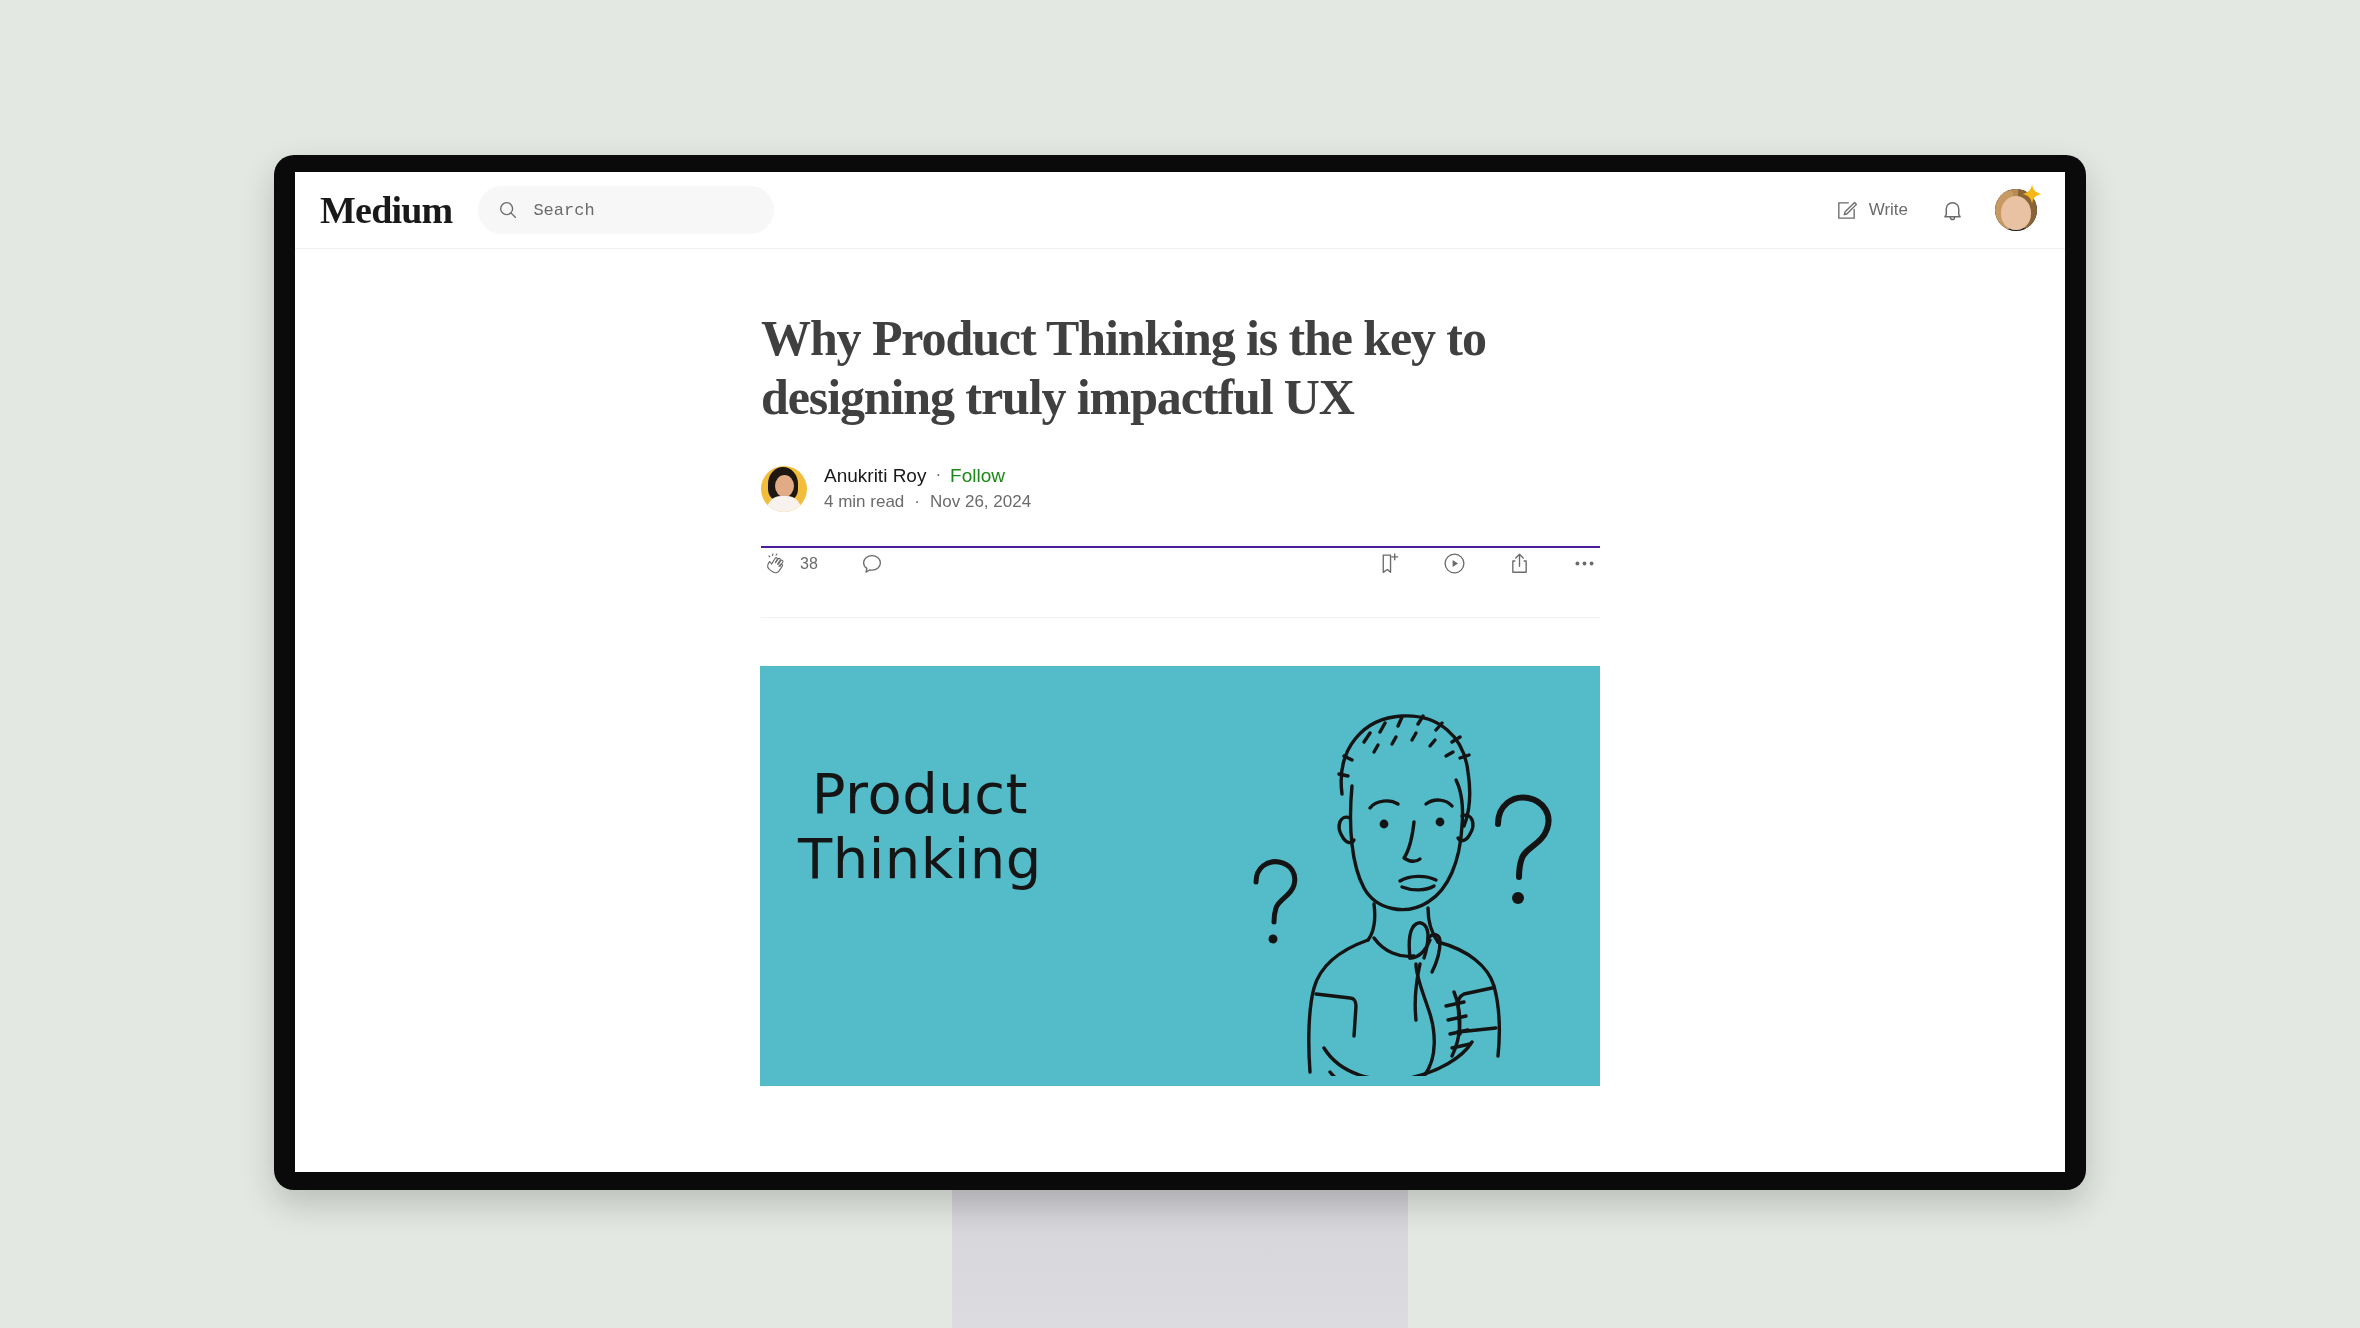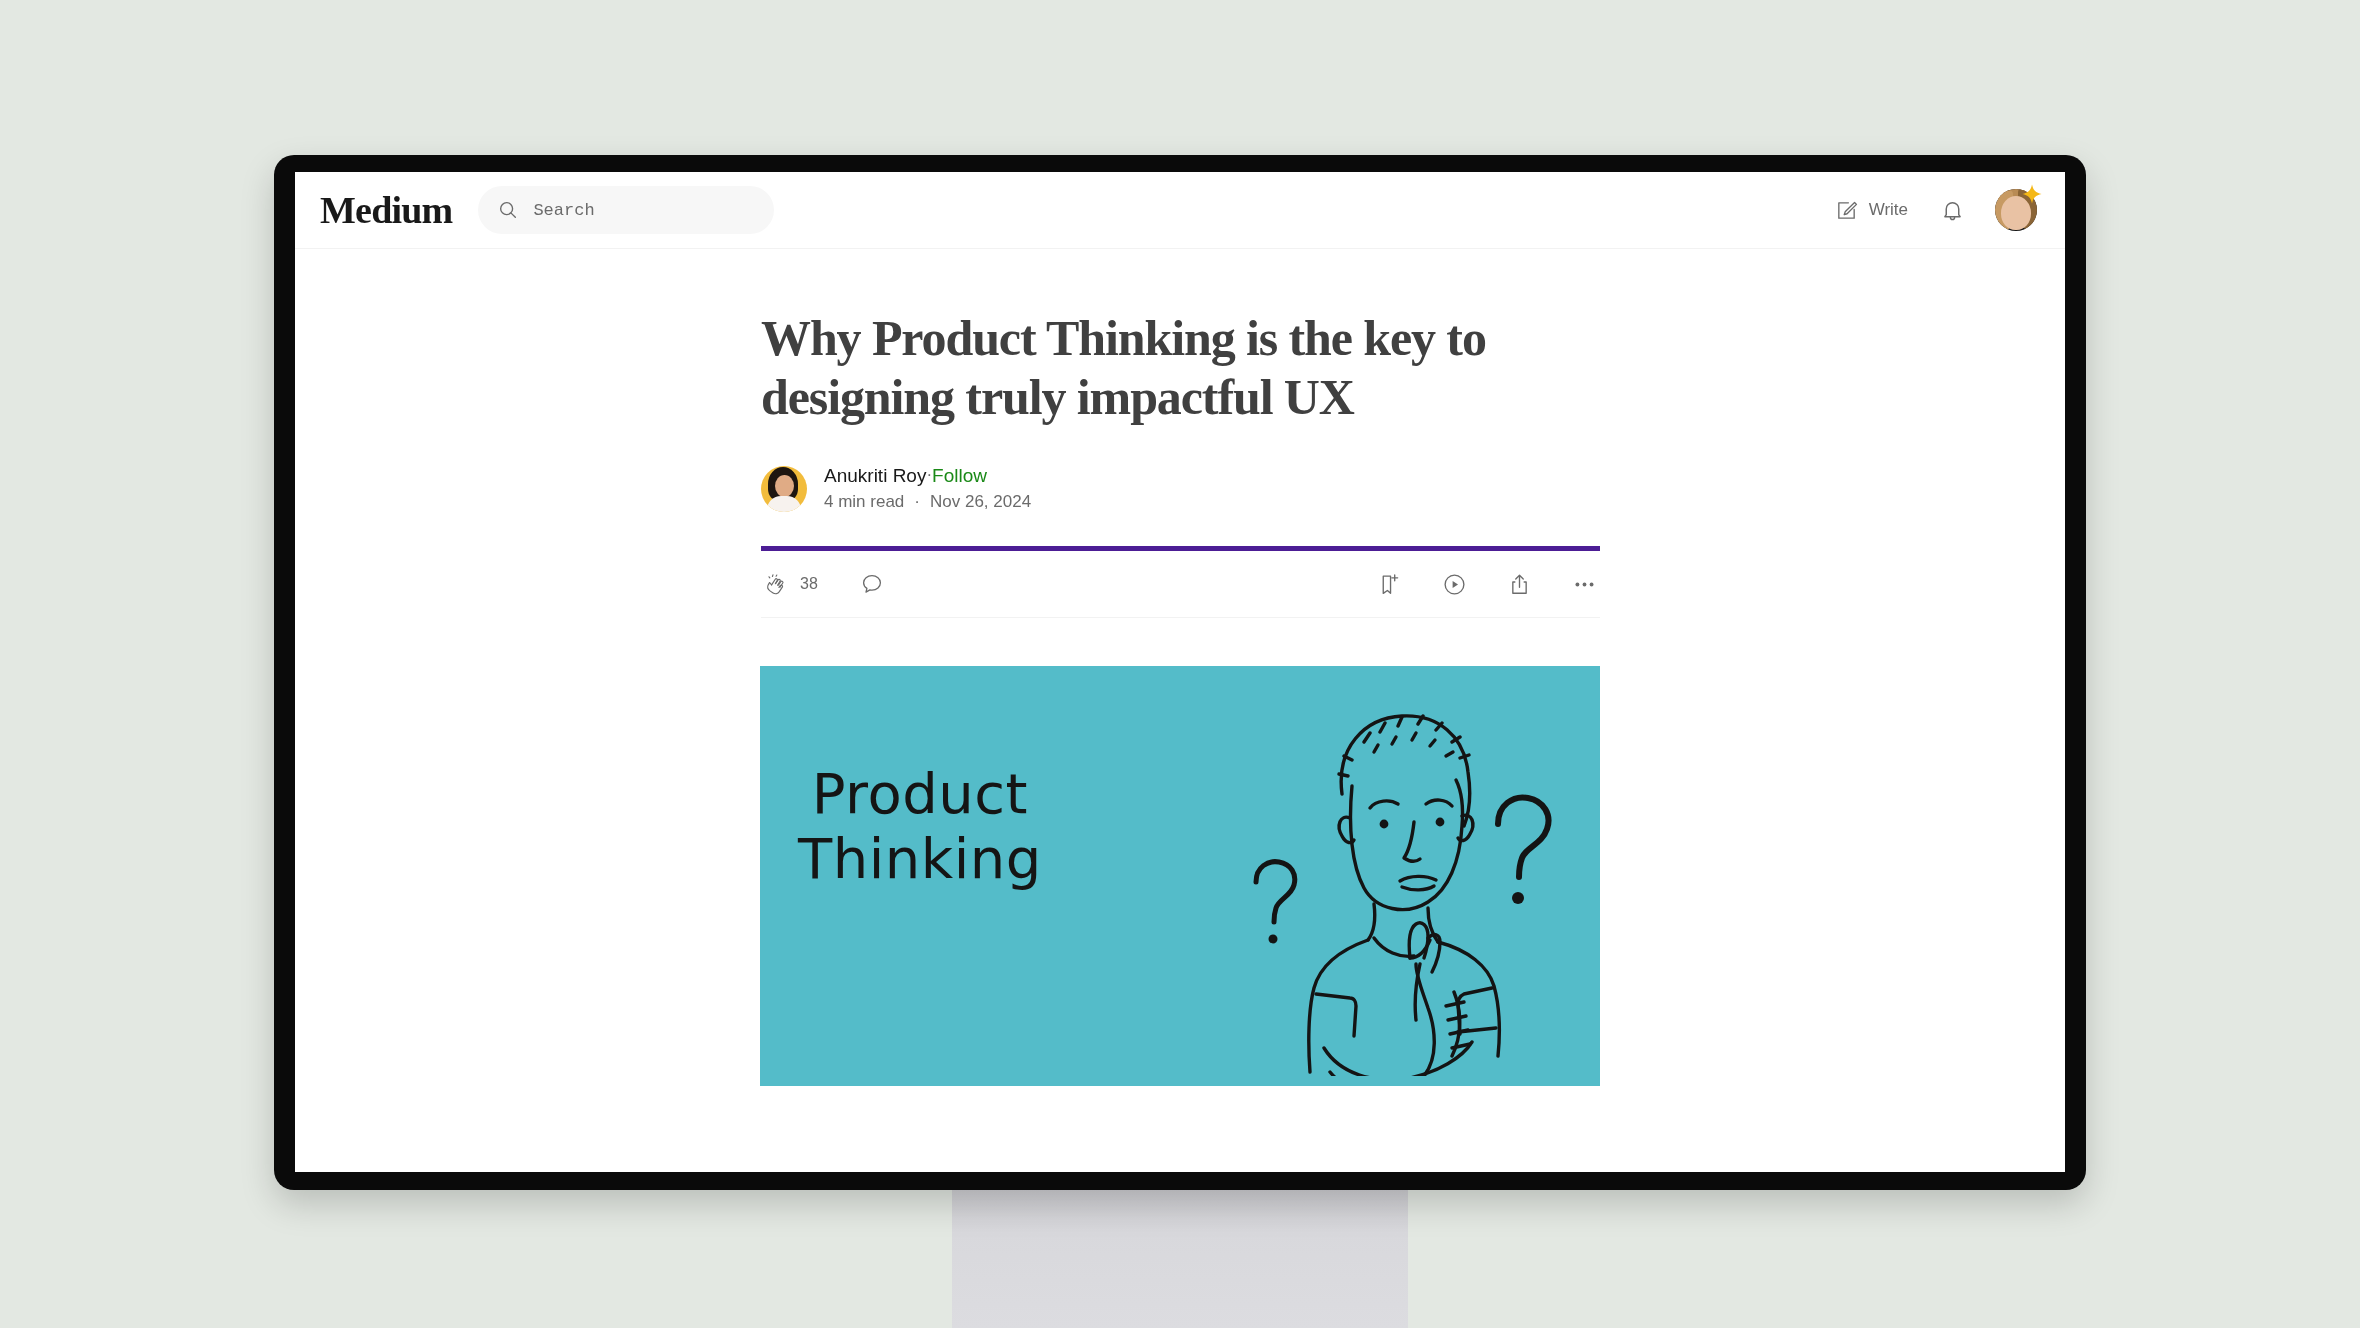--- a/index.html
+++ b/index.html
@@ -237,46 +237,46 @@
     background: #e0ab85;
   }
   #author-avatar .a-body {
     position: absolute; left: 6px; bottom: -4px;
     width: 34px; height: 20px;
     border-radius: 14px 14px 0 0;
     background: #f7f2ee;
   }
 
   #byline-text { display: flex; flex-direction: column; gap: 5px; }
-  #byline-row-1 { display: flex; align-items: flex-start; }
+  #byline-row-1 { display: flex; align-items: flex-start; gap: 9px; }
   #author-name {
     font-size: 19px;
     color: #191919;
     cursor: pointer;
   }
   .byline-dot { color: #6b6b6b; font-size: 17px; }
   #follow-link {
     font-size: 19px;
     color: #1a8917;
     cursor: pointer;
     text-decoration: none;
   }
   #byline-row-2 {
     display: flex; align-items: center; gap: 10px;
     font-size: 17px; color: #6b6b6b;
   }
 
   
   #action-bar {
     margin-top: 34px;
-    border-top: 5px solid #4c1d95;
+    border-top: 2px solid #4c1d95;
     border-bottom: 1px solid #f2f2f2;
     height: 72px;
     display: flex;
-    align-items: center;
+    align-items: flex-start;
     justify-content: space-between;
   }
   .action-group { display: flex; align-items: center; gap: 36px; }
   .action-btn {
     background: none; border: none; cursor: pointer;
     display: flex; align-items: center; gap: 11px;
     padding: 3px;
     color: #6b6b6b;
   }
   .action-count {

